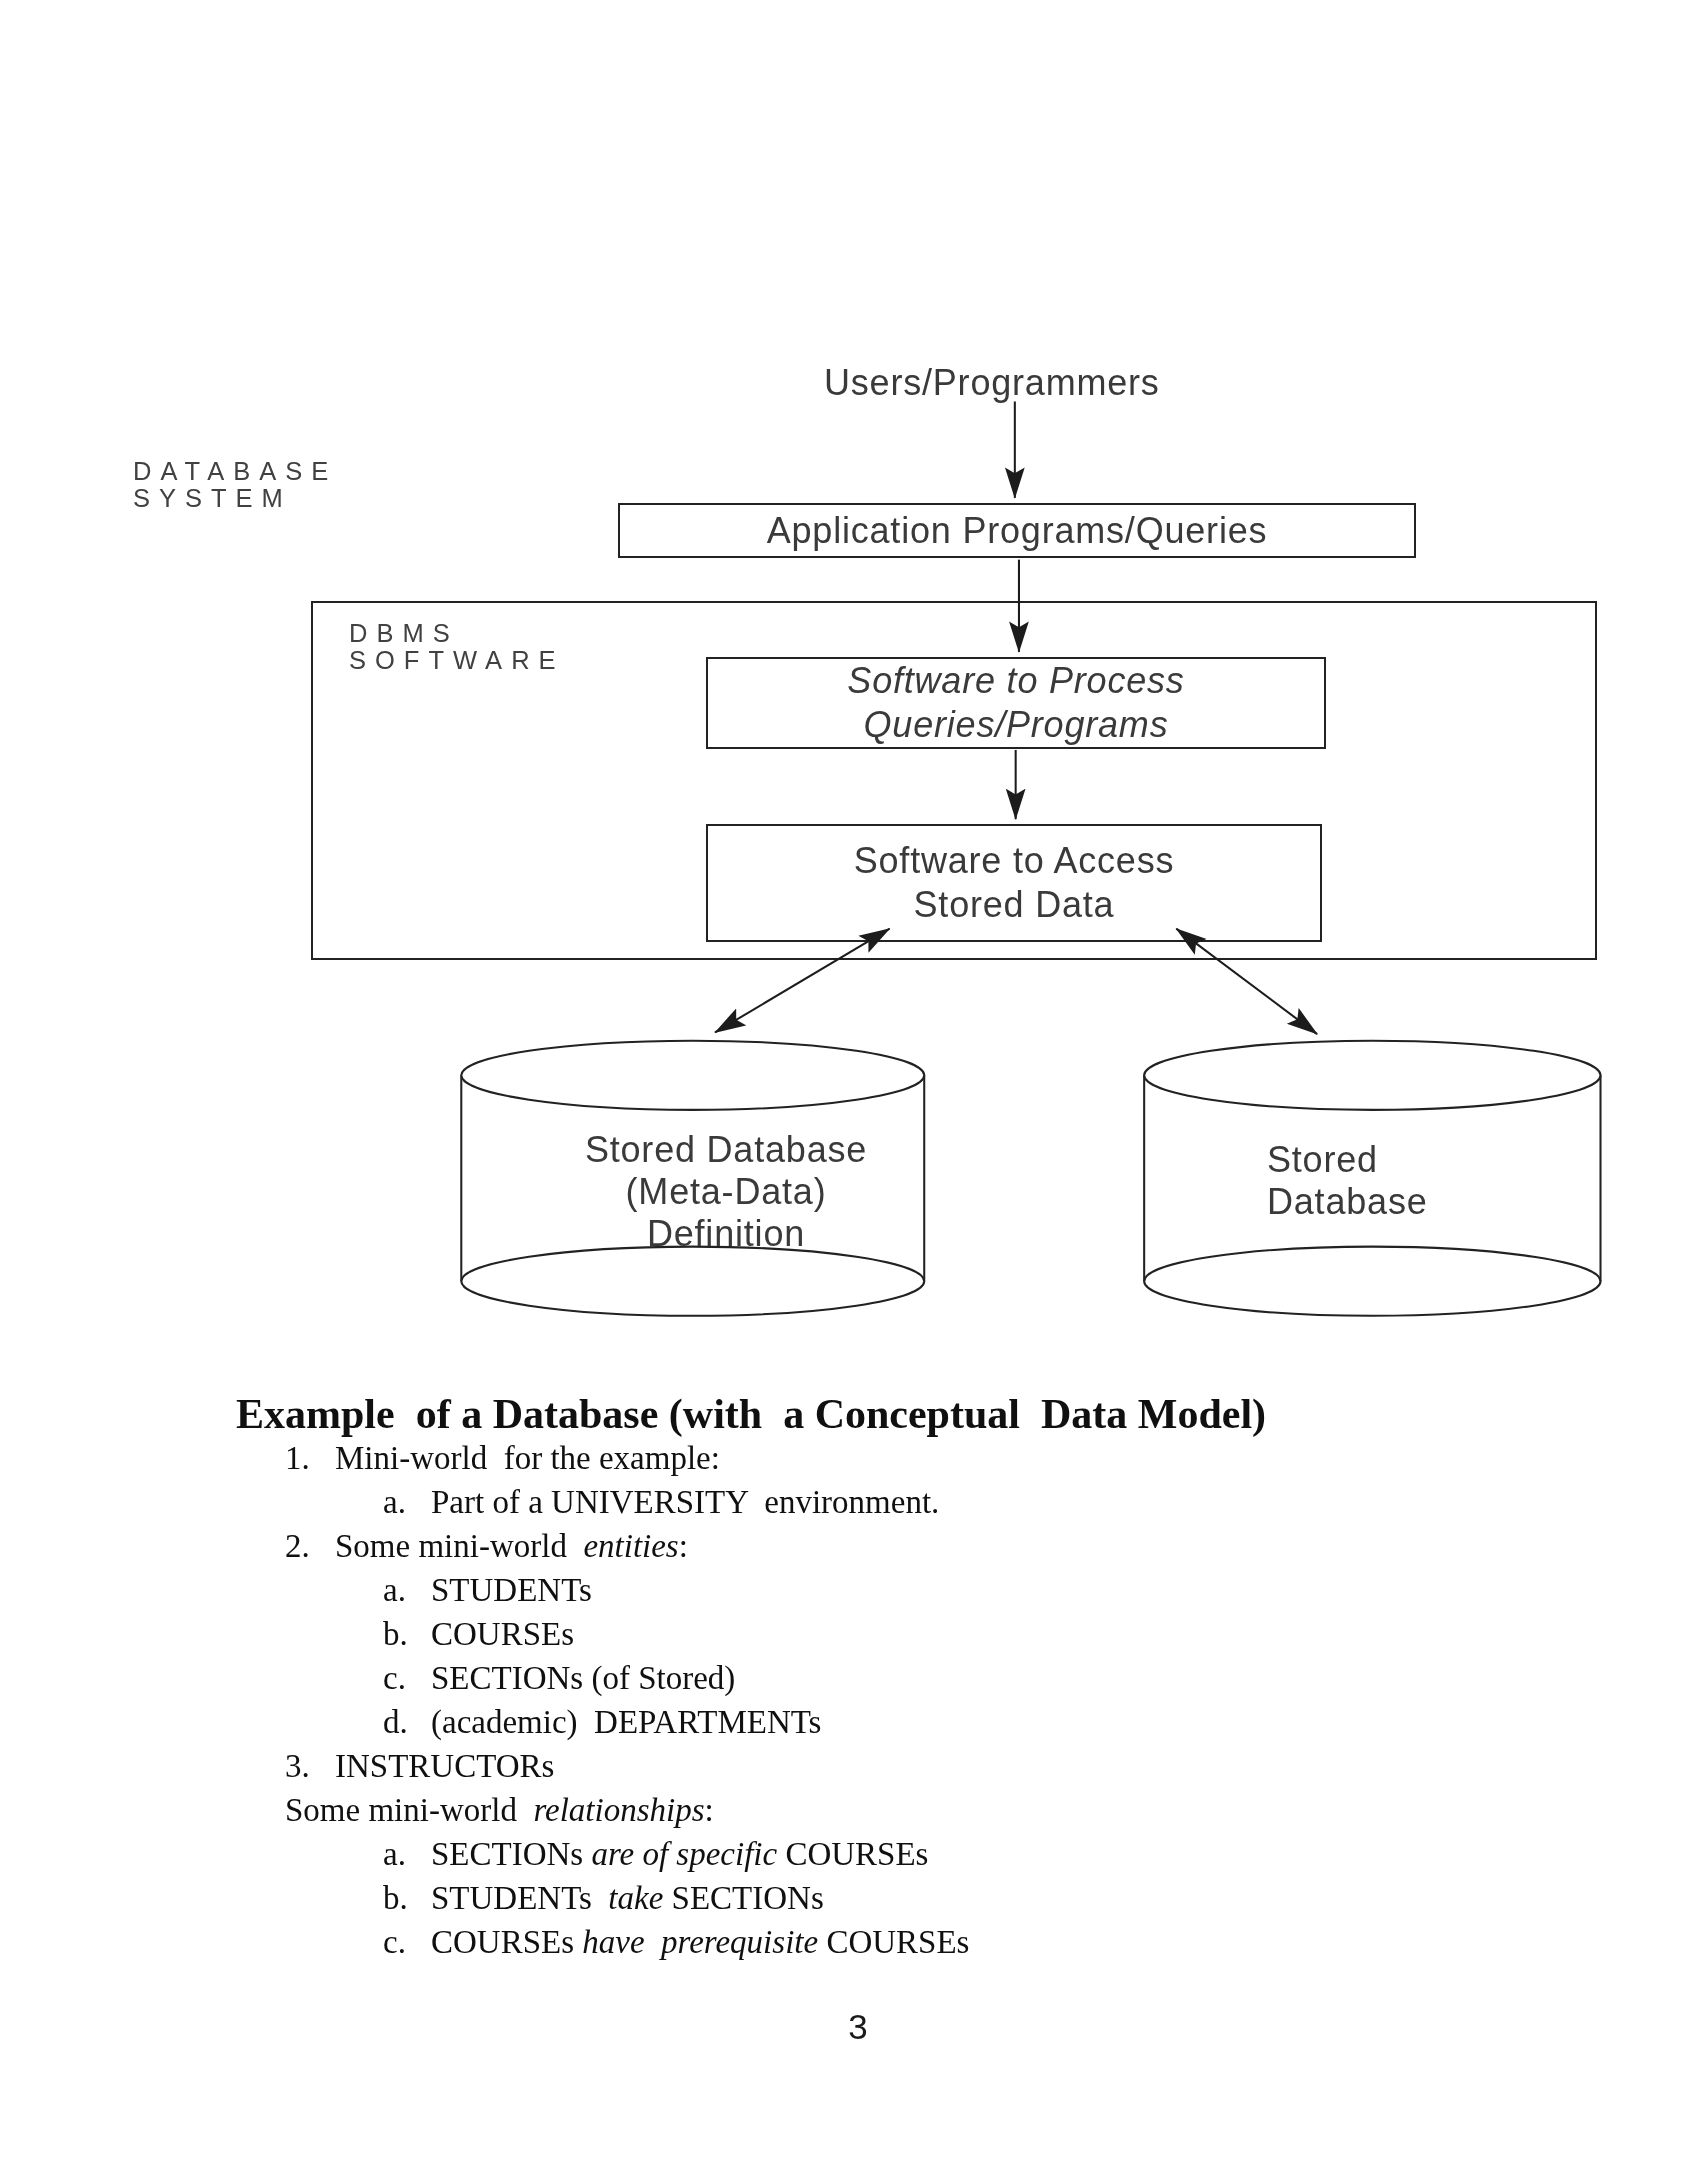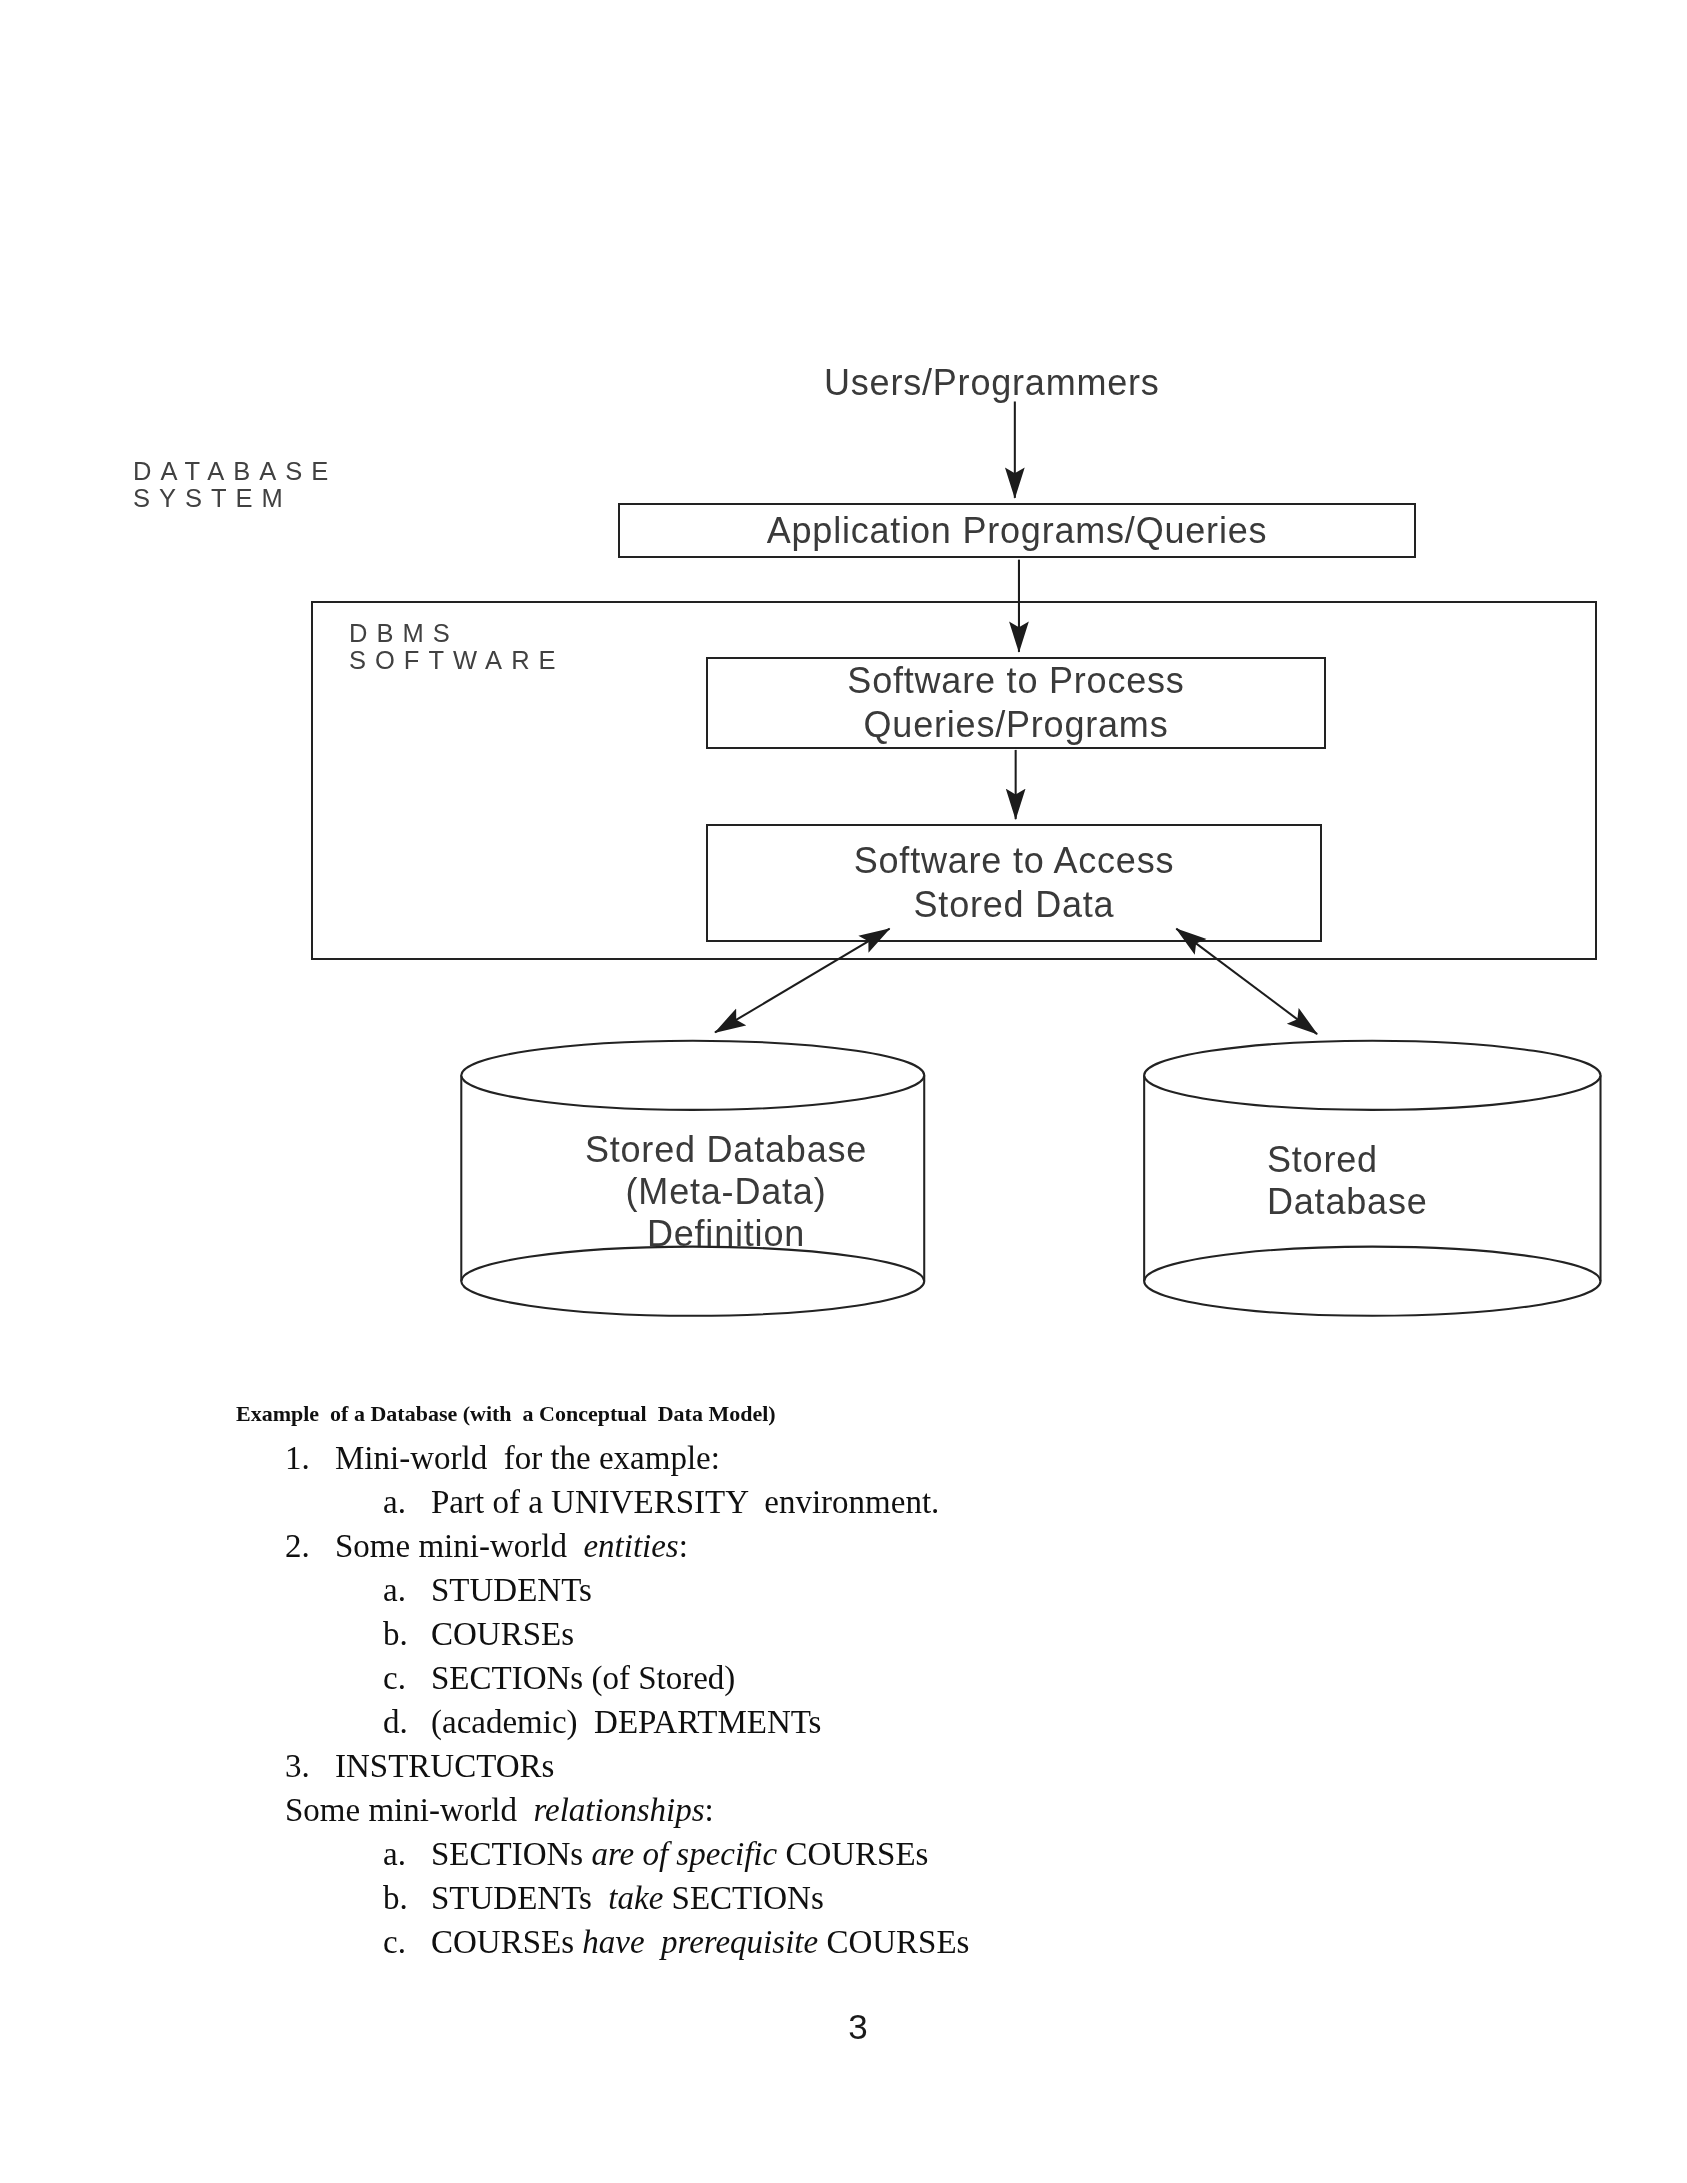--- a/index.html
+++ b/index.html
@@ -72,21 +72,21 @@
     left: 236px;
     top: 1392px;
     width: 1252px;
     font-family: "Liberation Serif", serif;
     color: #101010;
     font-size: 33px;
     line-height: 44px;
   }
   .content .heading {
     font-weight: bold;
-    font-size: 22px;
+    font-size: 42px;
     white-space: pre-wrap;
   }
   .li { display: flex; }
   .li .mk { flex: 0 0 auto; }
   .li.l1 { margin-left: 49px; }
   .li.l1 .mk { width: 50px; }
   .li.l2 { margin-left: 147px; }
   .li.l2 .mk { width: 48px; }
   .li .tx { white-space: pre-wrap; }
   .li.bold-line { font-weight: normal; }
@@ -118,21 +118,21 @@
     <div class="bl">Application Programs/Queries</div>
   </div>
 
   <div class="dbox" style="left:311px; top:601px; width:1286px; height:359px;"></div>
 
   <div class="abs side-label" style="left:349px; top:620px;">
     <div>DBMS</div>
     <div>SOFTWARE</div>
   </div>
 
-  <div class="dbox" style="left:706px; top:657px; width:620px; height:92px;">
+  <div class="dbox" style="left:706px; top:657px; width:620px; height:92px;font-style:italic;">
     <div class="bl">Software to Process</div>
     <div class="bl">Queries/Programs</div>
   </div>
 
   <div class="dbox" style="left:706px; top:824px; width:616px; height:118px;">
     <div class="bl">Software to Access</div>
     <div class="bl">Stored Data</div>
   </div>
 
   <svg class="connectors" viewBox="0 0 2048 1700">

